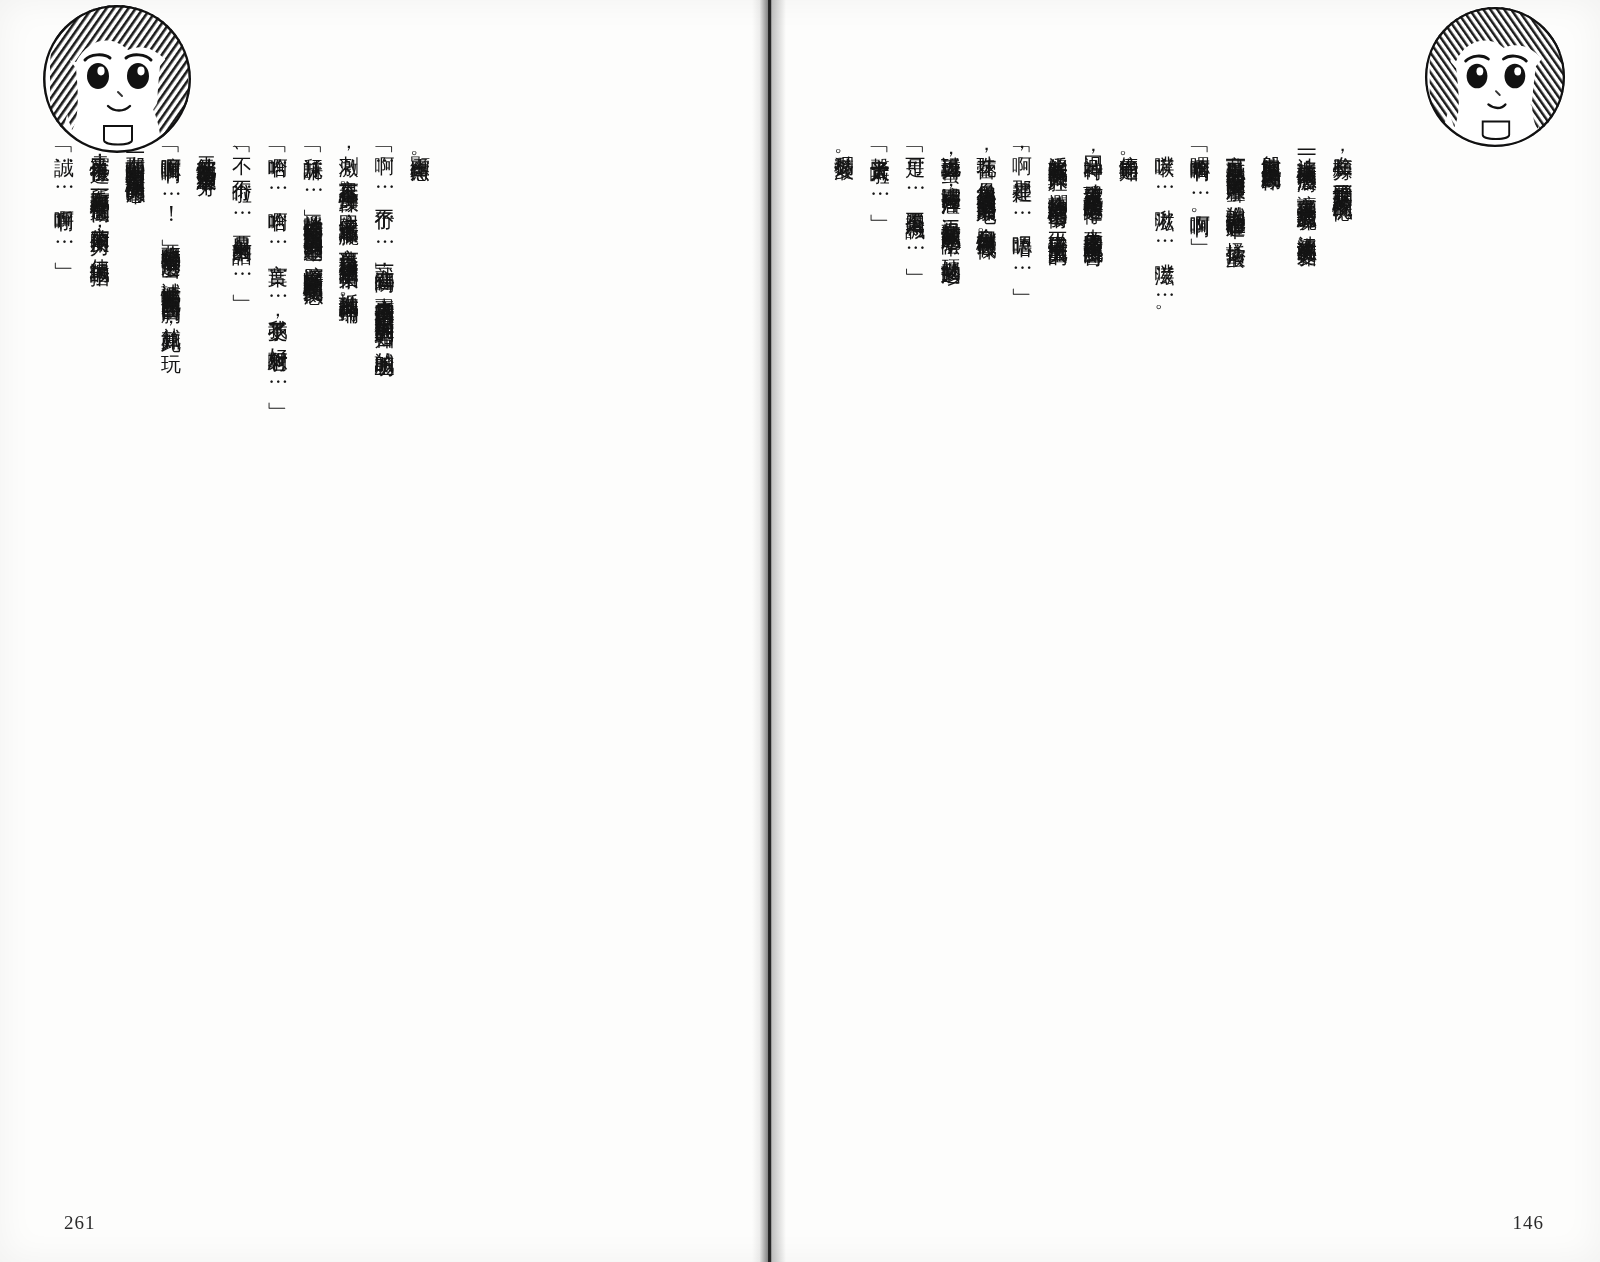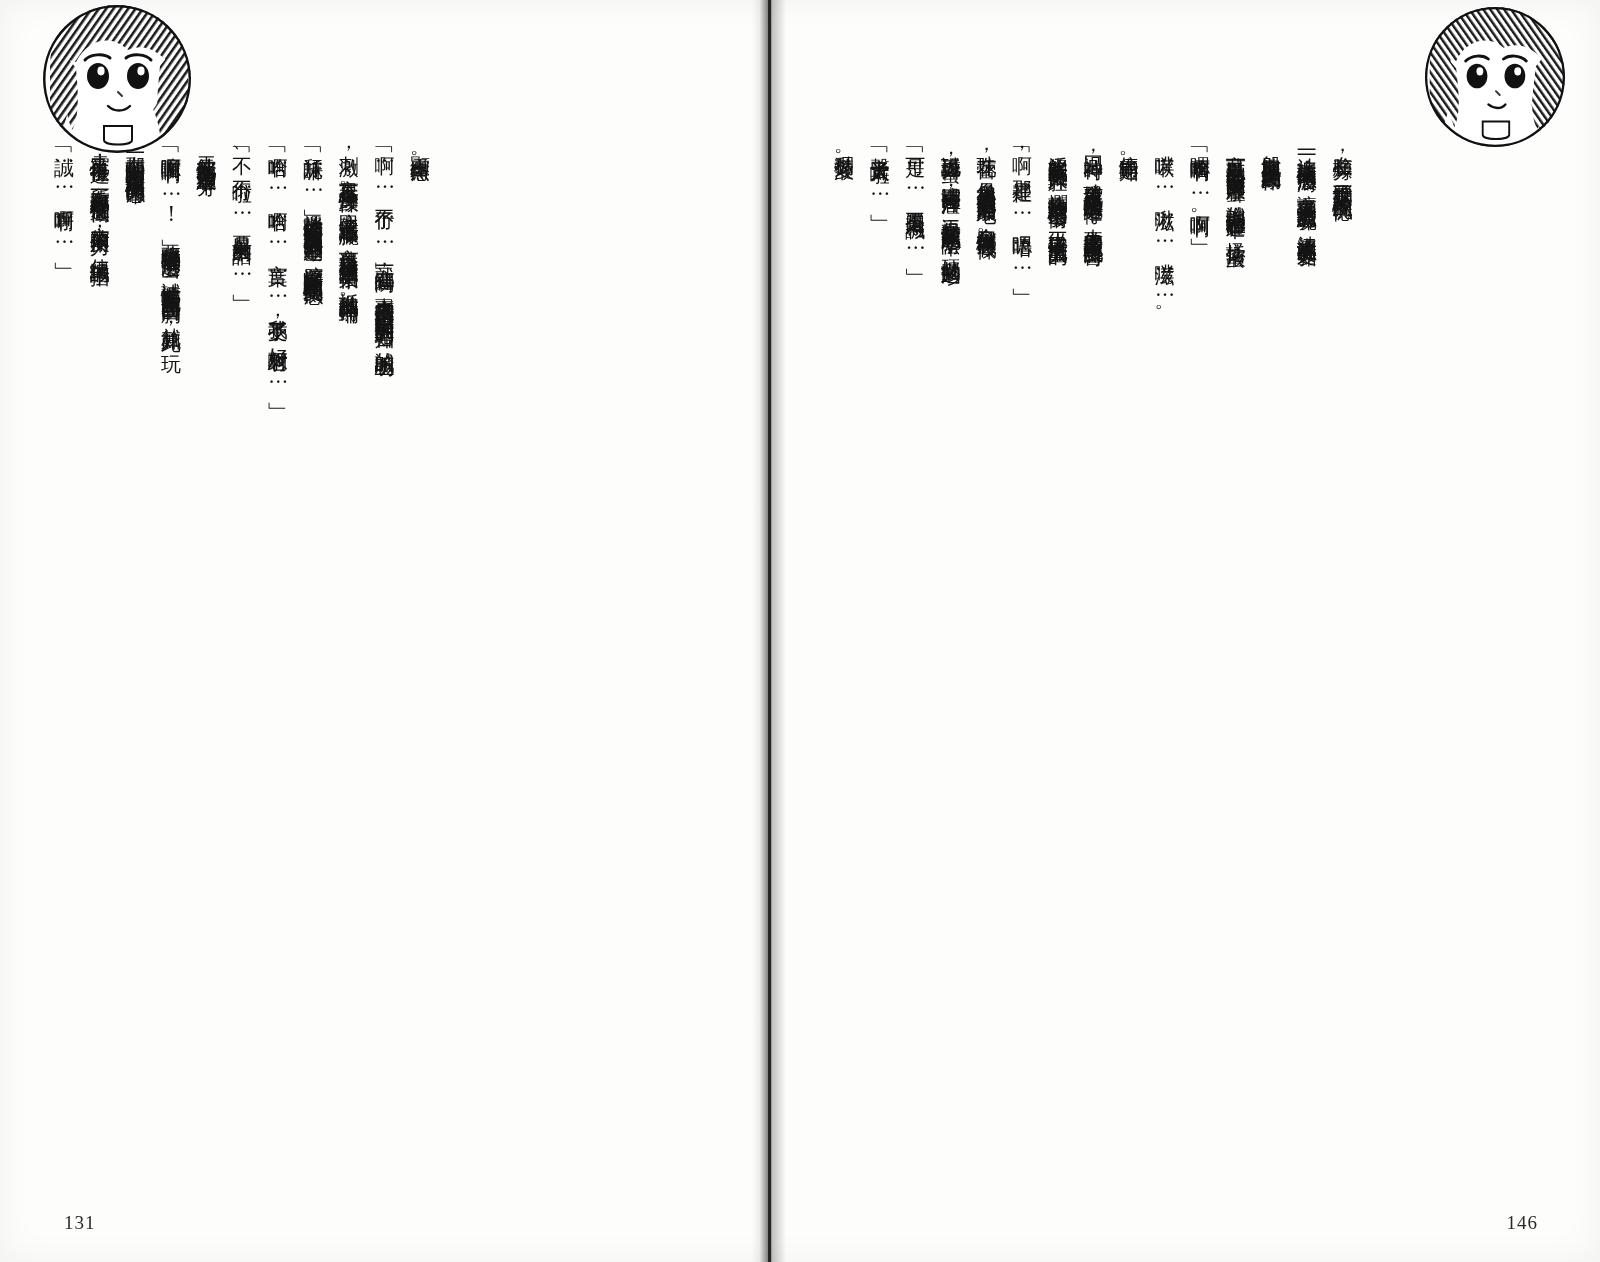--- a/index.html
+++ b/index.html
@@ -101,21 +101,21 @@
 
   .folio {
     position: absolute;
     bottom: 28px;
     font-family: "Liberation Serif", serif;
     font-size: 19px;
     color: #2a2a2a;
     letter-spacing: 1px;
   }
   .folio-left { left: 64px; }
-  .folio-right { right: 62px; }
+  .folio-right { right: 56px; }
 </style>
 </head>
 <body>
 
 <div class="spread">
 
   <div class="page page-left">
 
     <div class="portrait portrait-left">
       <svg width="150" height="150" viewBox="0 0 150 150" xmlns="http://www.w3.org/2000/svg">
@@ -165,21 +165,21 @@
         <p class="para">「哈啊……哈啊……言葉……我受不了了，好想射啊……」</p>
         <p class="para">「不、不行啦……要是射出來的話……」</p>
         <p class="para">弄彼此性器的手指仍沒有緩下半分。</p>
         <p class="para">「噫啊啊啊啊啊……!」悲鳴聲幾乎從喉間迸發出，誠連忙將言葉的臉孔壓向自己的胸口。就算如此，玩</p>
         <p class="para">在那一瞬間頂到言葉體內最深最甜美的性感帶。</p>
         <p class="para">電車又恢復行進，所有乘客都一齊往側邊傾倒。突來的反作用力，使得誠的手指</p>
         <p class="para">「誠……呼啊啊……」</p>
       </div>
     </div>
 
-    <div class="folio folio-left">131</div>
+    <div class="folio folio-left">261</div>
   </div>
 
   <div class="gutter">
     <div class="gutter-line"></div>
   </div>
 
   <div class="page page-right">
 
     <div class="portrait portrait-right">
       <svg width="142" height="142" viewBox="0 0 150 150" xmlns="http://www.w3.org/2000/svg">

